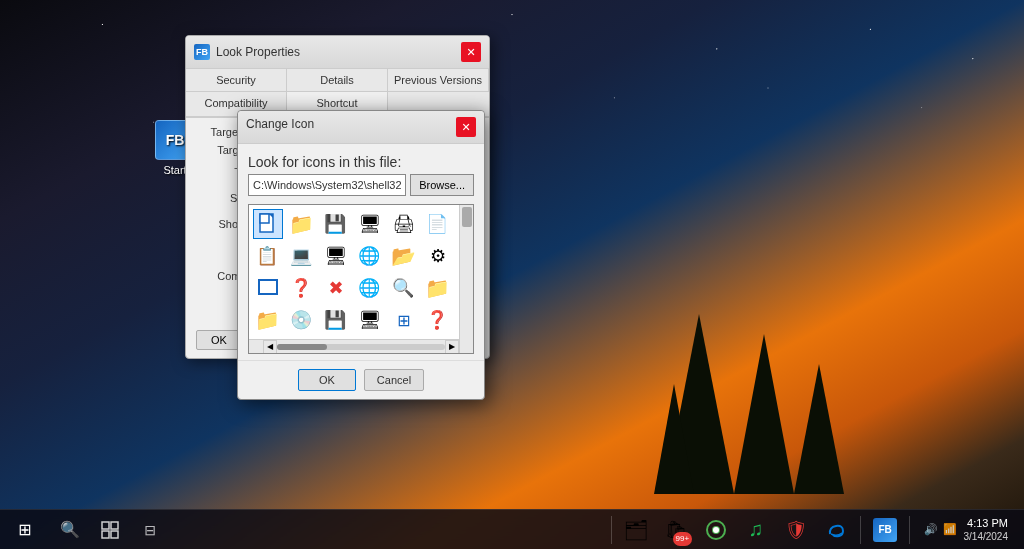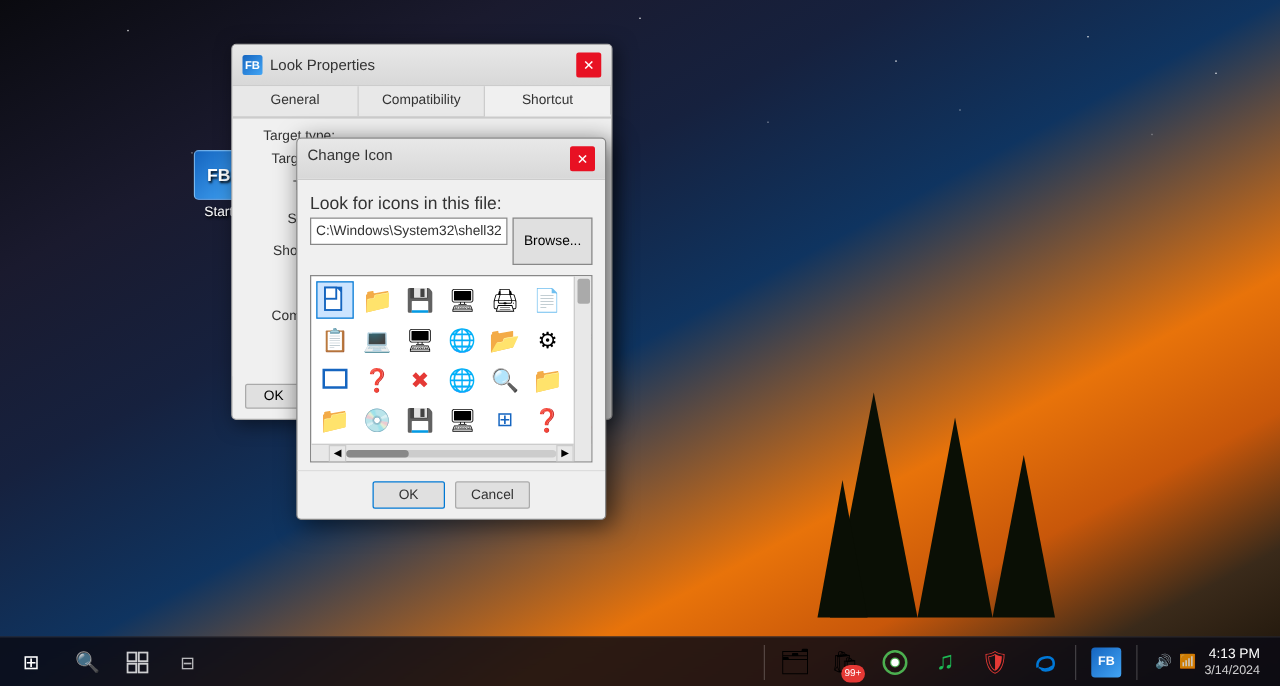--- a/index.html
+++ b/index.html
@@ -362,21 +362,21 @@
       padding: 0 4px;
       font-size: 11px;
       color: #333;
     }
     .ci-browse-btn {
       padding: 2px 8px;
       font-size: 11px;
       background: #e0e0e0;
       border: 1px solid #888;
       cursor: pointer;
-      height: 38px;
+      height: 22px;
       white-space: nowrap;
       text-align: right;
     }
     .ci-icons-label {
       font-size: 11px;
       color: #333;
       margin-bottom: 4px;
     }
     .ci-icons-container {
       border: 1px solid #888;
@@ -513,23 +513,27 @@
 
 <div class="start-props-dialog">
   <div class="dialog-titlebar">
     <div class="dialog-titlebar-title">
       <div class="dialog-titlebar-icon">FB</div>
       <span>Look Properties</span>
     </div>
     <div class="dialog-close-btn">✕</div>
   </div>
 
+  <div class="dialog-tabs">
+    <div class="dialog-tab">Security</div>
+    <div class="dialog-tab">Details</div>
+    <div class="dialog-tab">Previous Versions</div>
+  </div>
 
   <div class="dialog-tabs-row2">
-    <div class="dialog-tab">General</div>
     <div class="dialog-tab">Compatibility</div>
     <div class="dialog-tab active">Shortcut</div>
   </div>
 
   <div class="dialog-content">
     <div class="prop-row">
       <span class="prop-label">Target type:</span>
       <span class="prop-value"></span>
     </div>
     <div class="prop-row">

